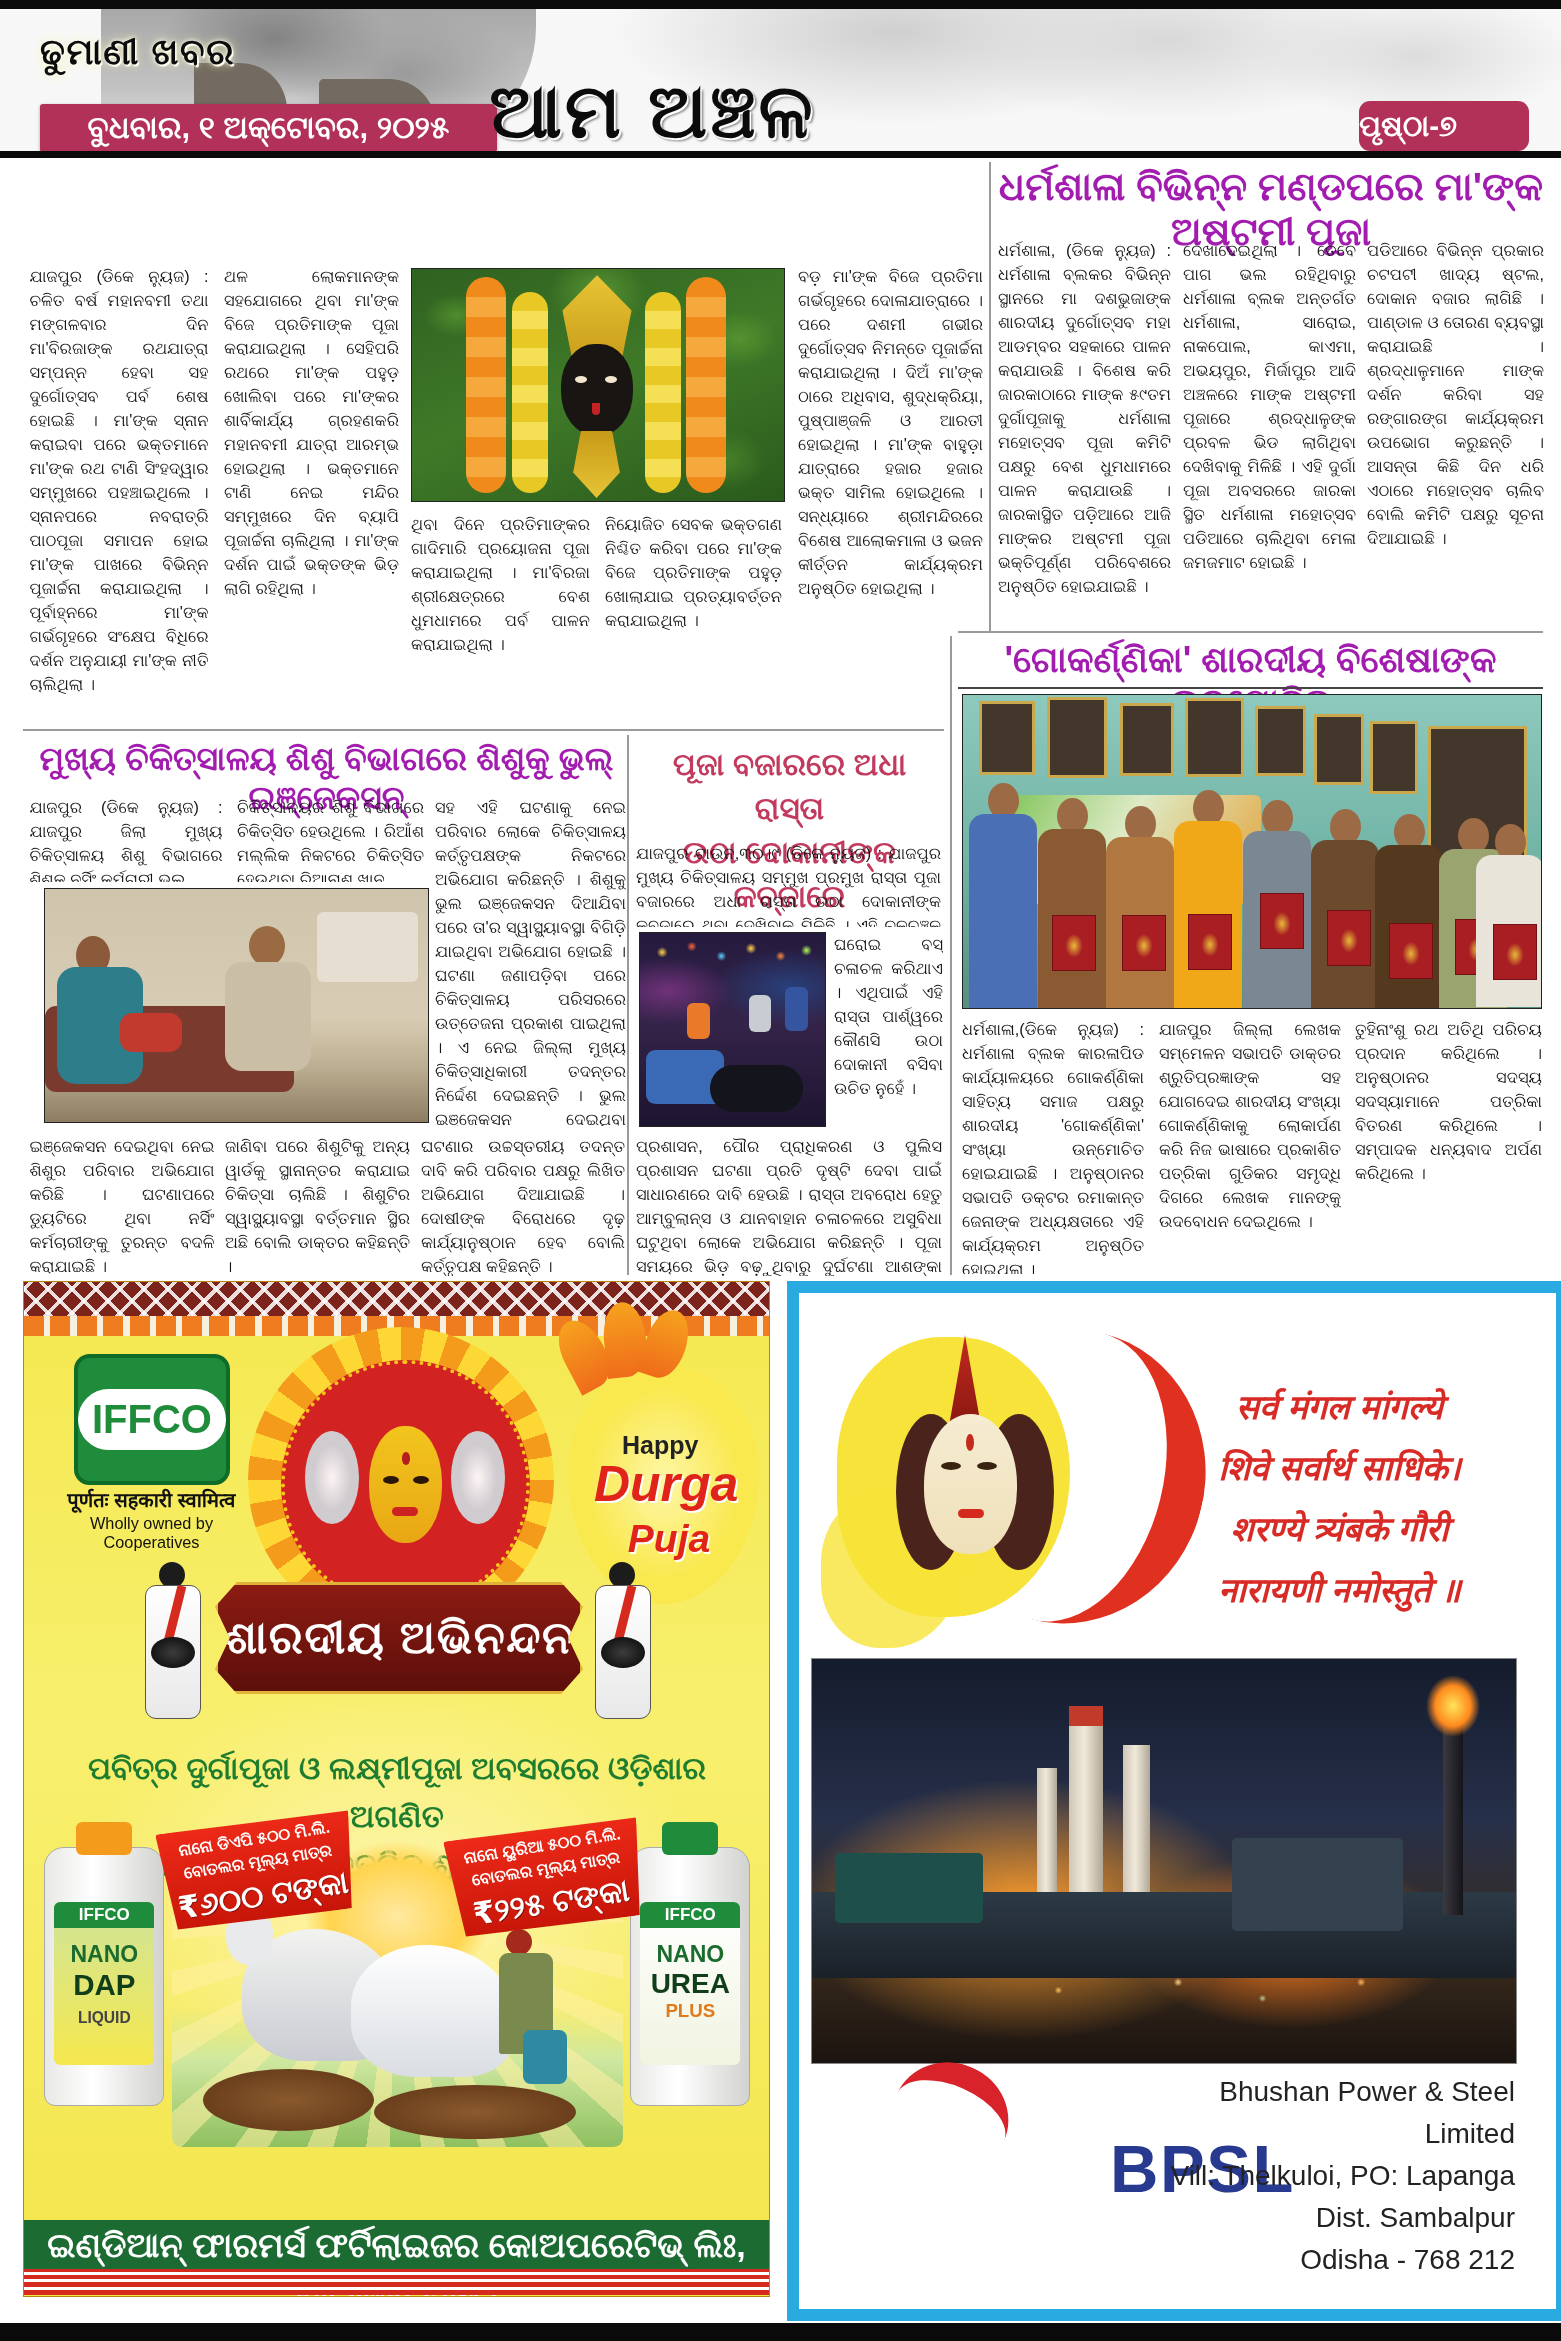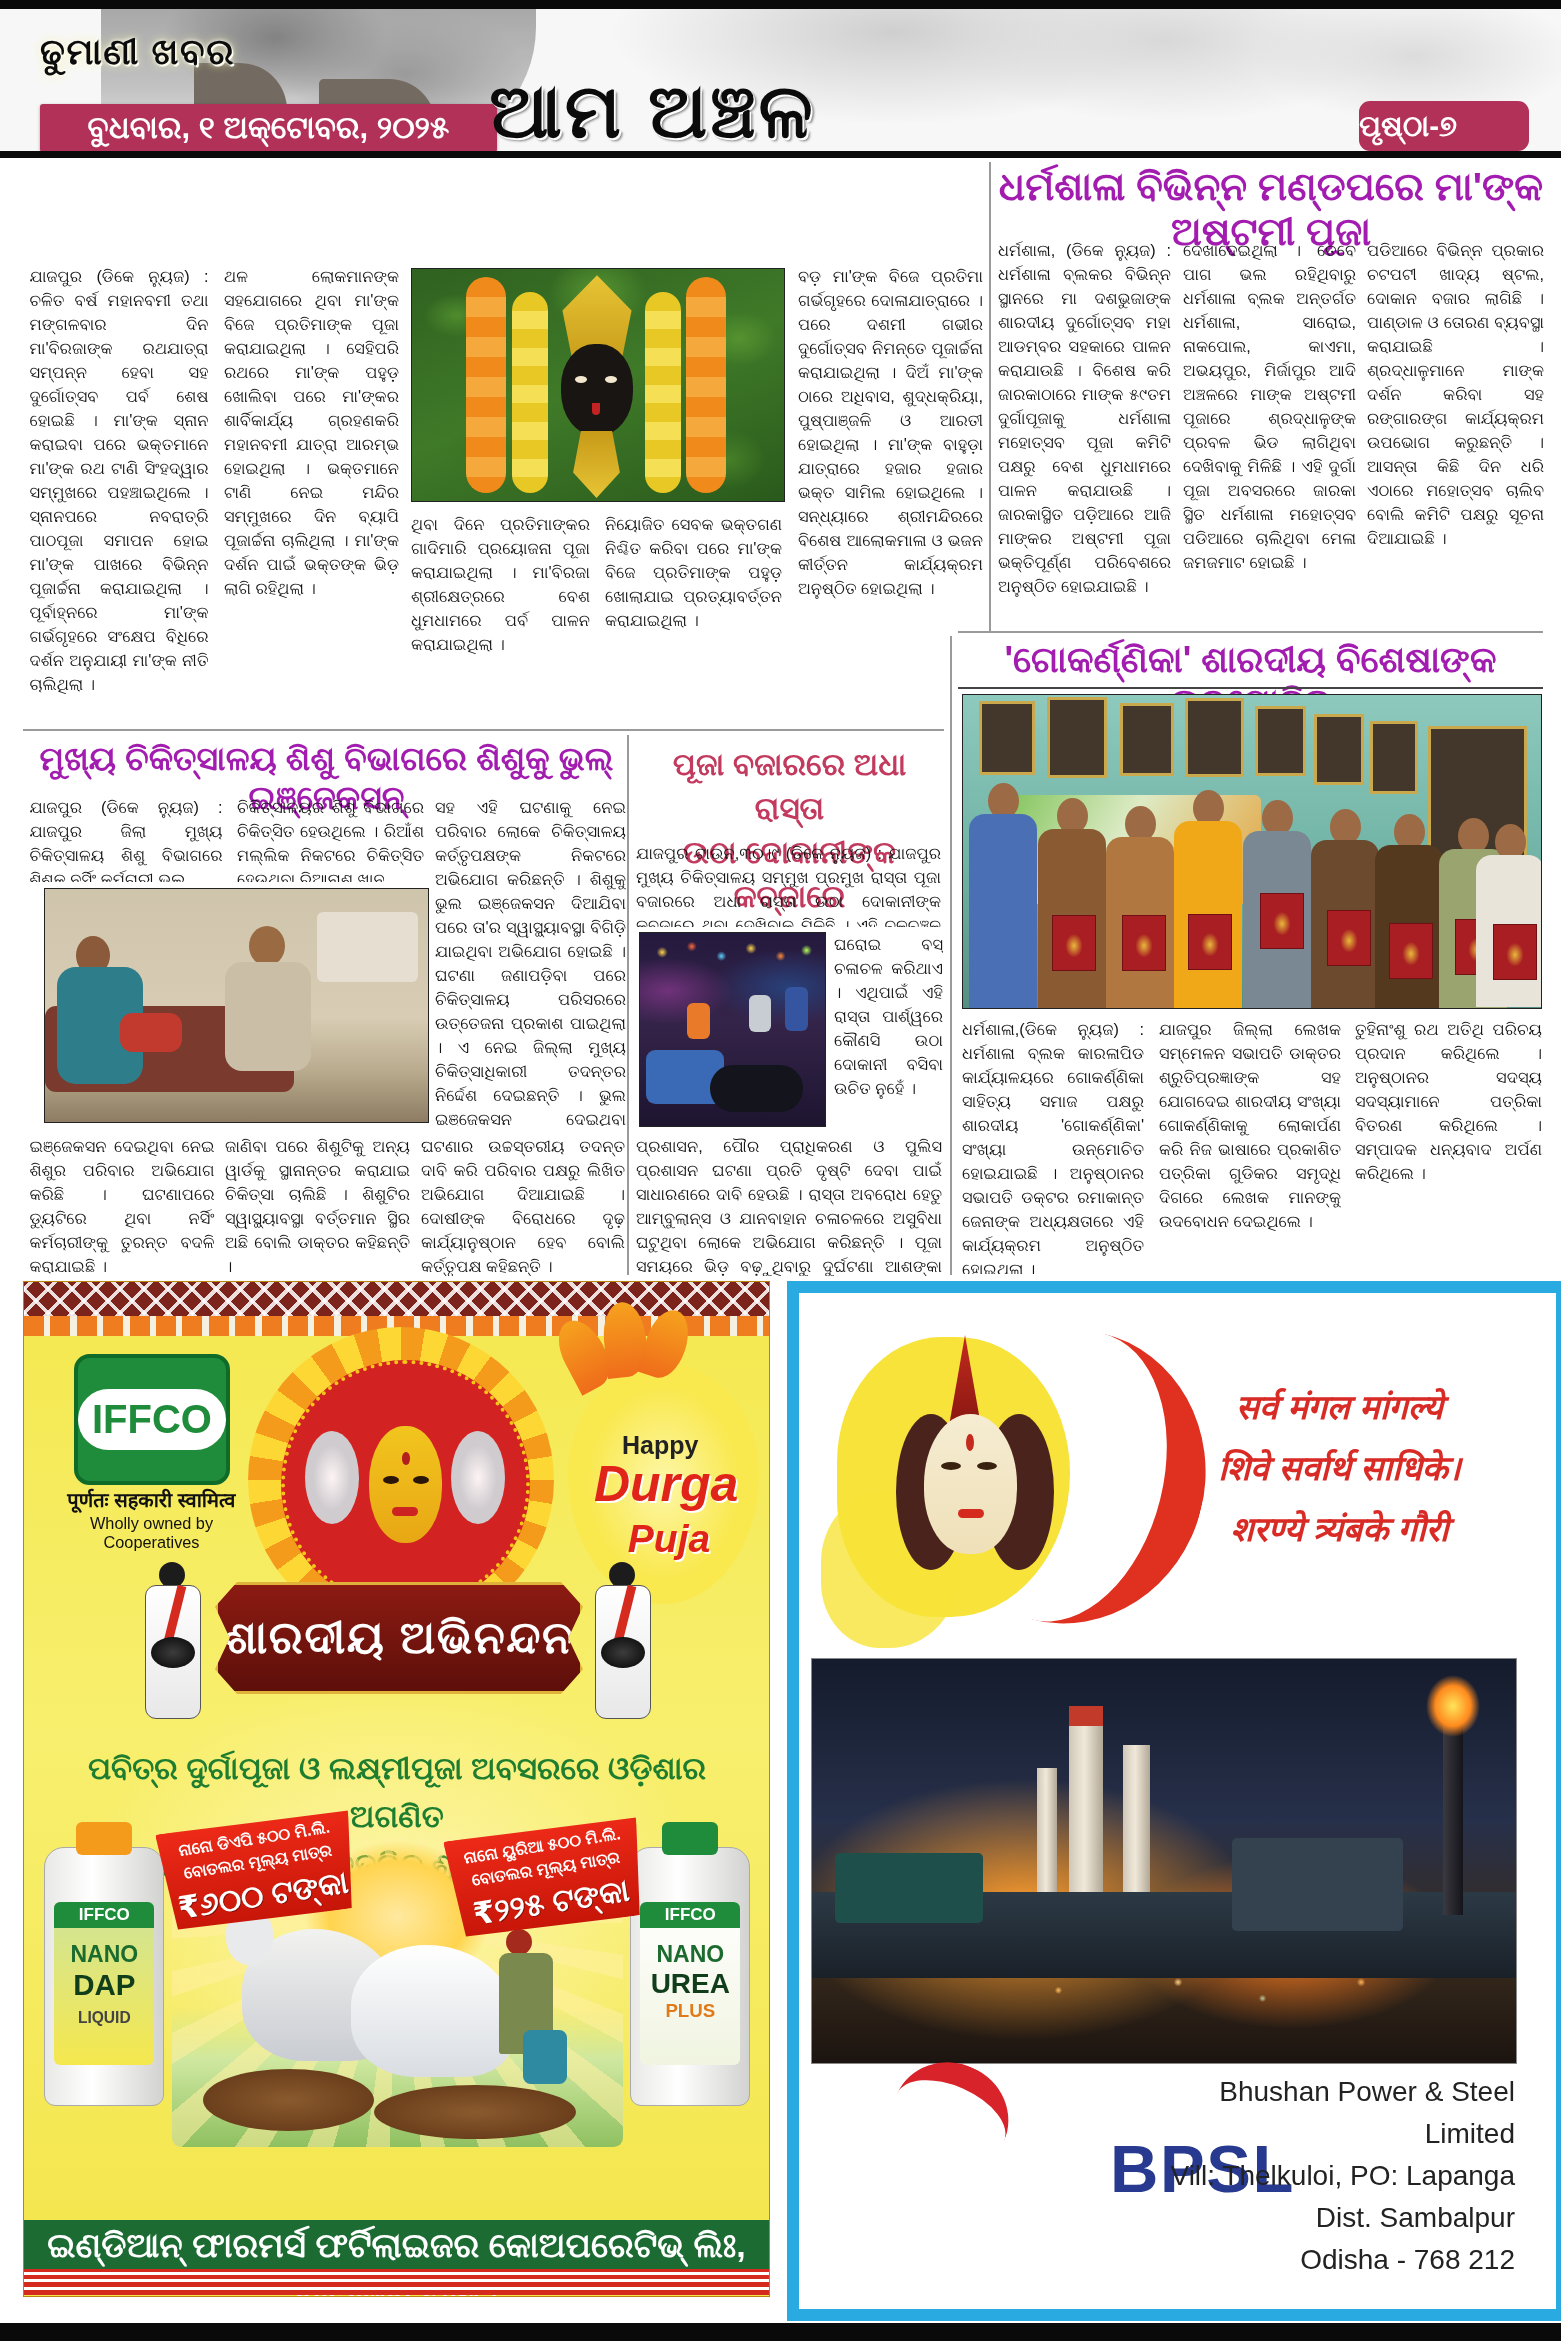--- a/index.html
+++ b/index.html
@@ -422,20 +422,21 @@
         <div class="blob" style="left:42px;top:20px;width:7.8px;height:17px;background:#c42b1e;"></div>
         <div class="eye" style="left:17px;top:48px;background:#3a2210;width:20px;height:7.8px;"></div>
         <div class="eye" style="left:53px;top:48px;background:#3a2210;width:20px;height:7.8px;"></div>
         <div class="blob" style="left:34px;top:95px;width:26.4px;height:9.3px;background:#d42b1e;border-radius:6.2px;"></div>
       </div>
     </div>
     <div class="shloka">
       <div>सर्व मंगल मांगल्ये</div>
       <div>शिवे सर्वार्थ साधिके।</div>
       <div>शरण्ये त्र्यंबके गौरी</div>
+      <div>नारायणी नमोस्तुते ॥</div>
     </div>
     <div class="abs photo" style="left:12.4px;top:365px;width:704px;height:404px;border-color:#888;">
       <div class="ind-bg">
         <div class="chimney" style="left:257px;top:47px;width:34px;height:194px;"></div>
         <div class="chimtop" style="left:257px;top:47px;width:34px;height:20px;"></div>
         <div class="chimney" style="left:311px;top:86px;width:26.4px;height:156px;"></div>
         <div class="chimney" style="left:225px;top:109px;width:20px;height:132px;"></div>
         <div class="blob" style="left:0;top:233px;width:704px;height:86px;background:linear-gradient(180deg,#2c3a46,#1a2028);border-radius:0;"></div>
         <div class="blob" style="left:23px;top:194px;width:148px;height:70px;background:#1f4f4a;border-radius:4.7px;"></div>
         <div class="blob" style="left:420px;top:179px;width:171px;height:93px;background:#33424e;border-radius:4.7px;"></div>

